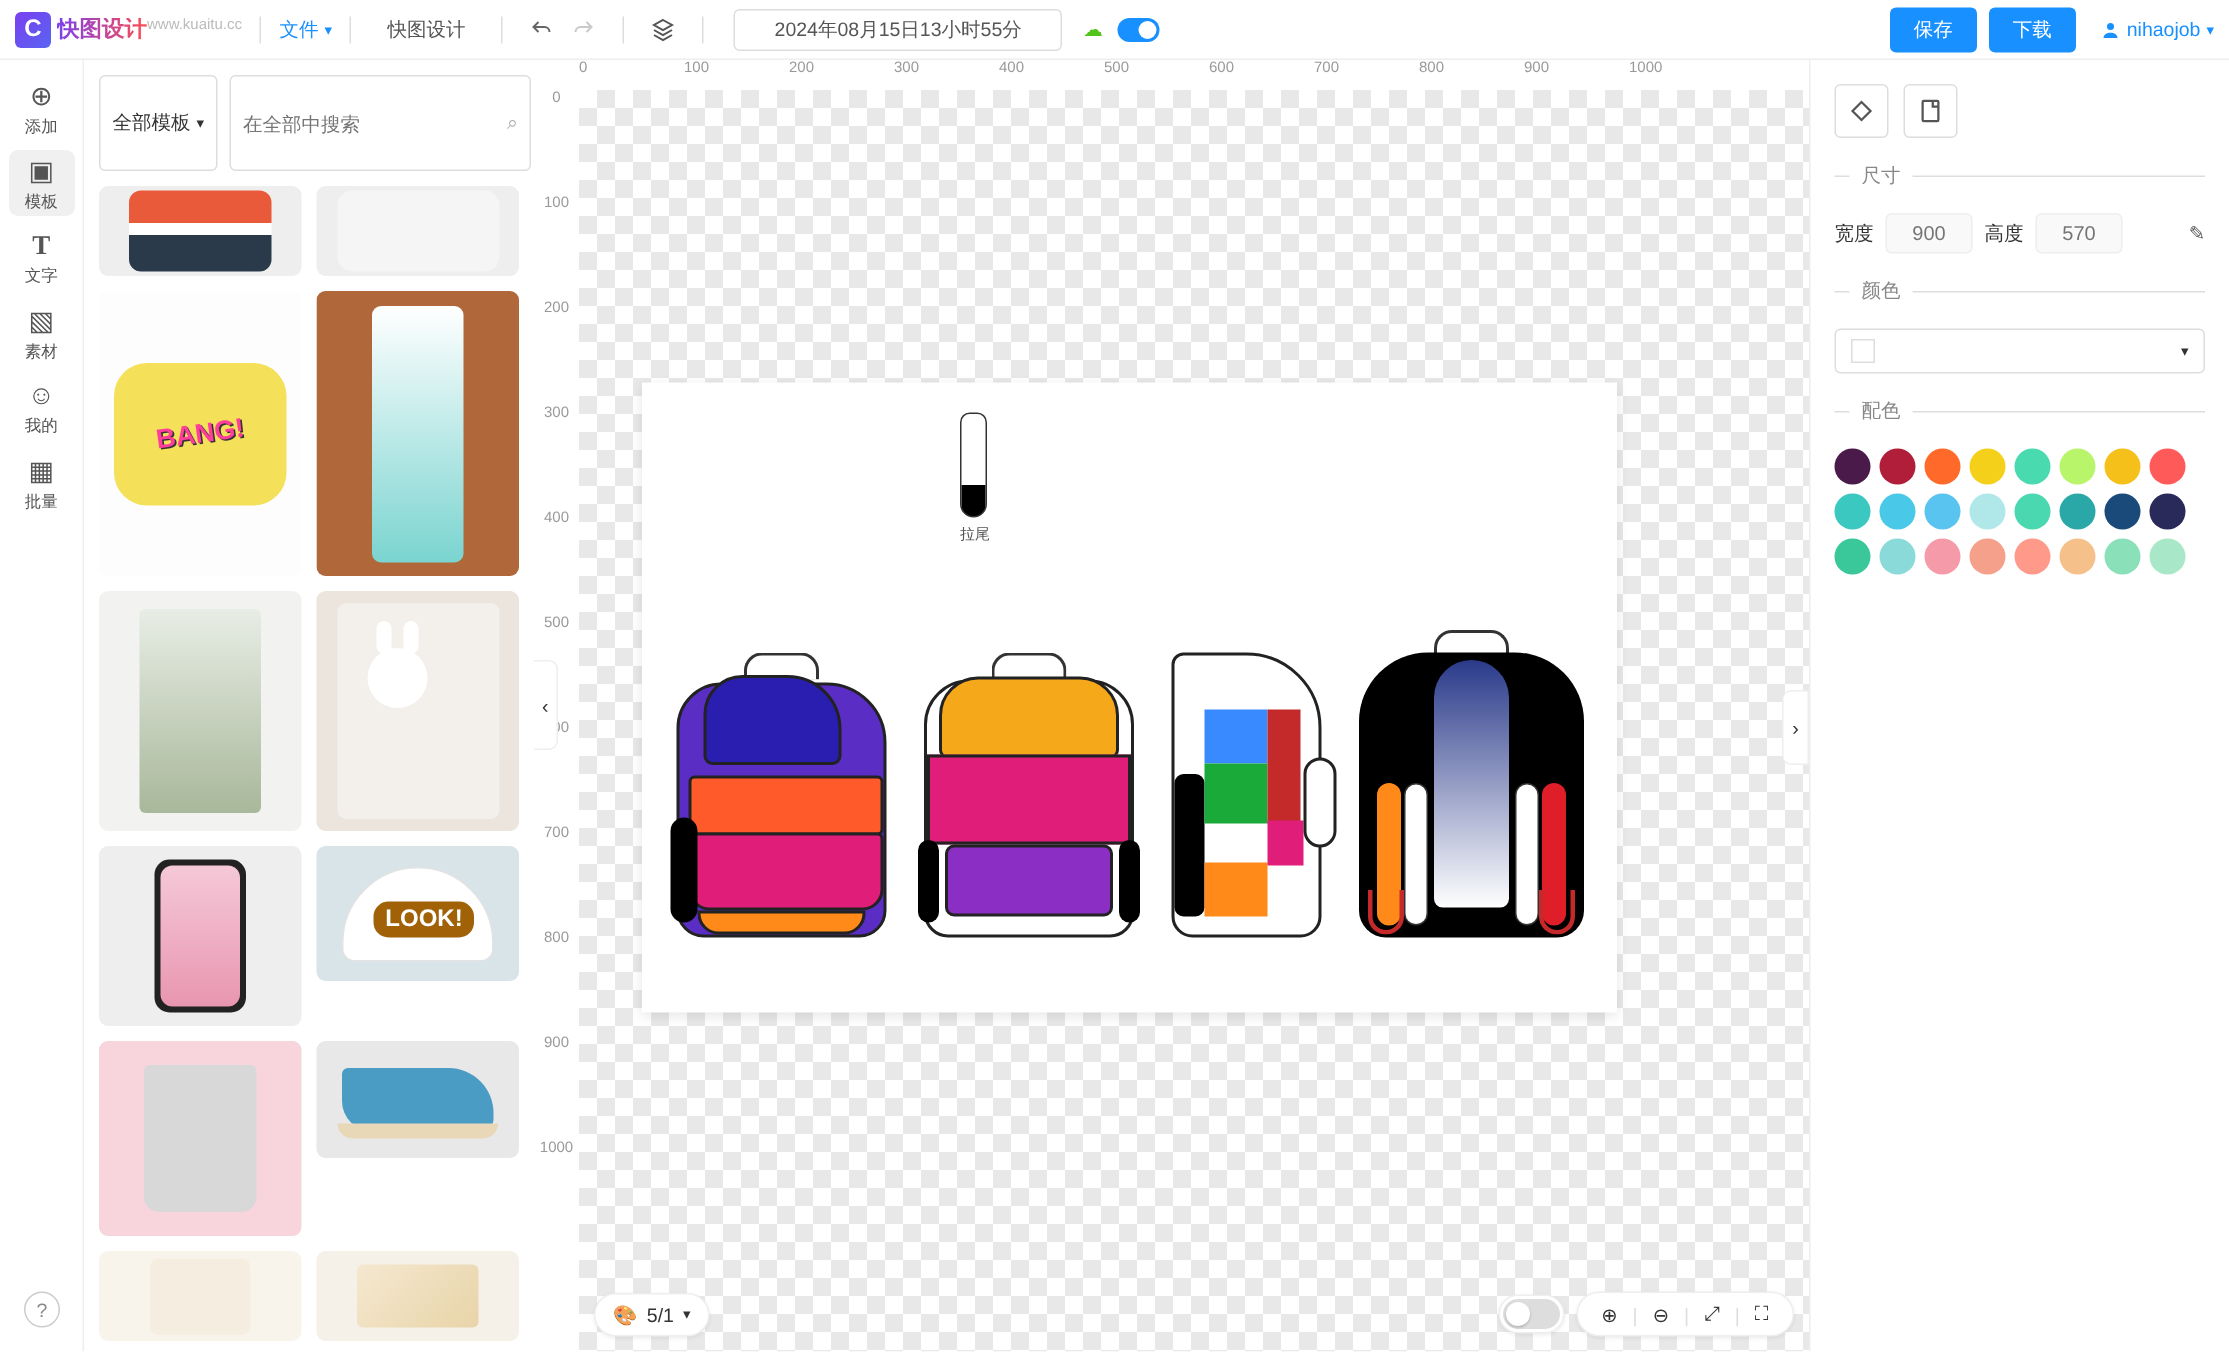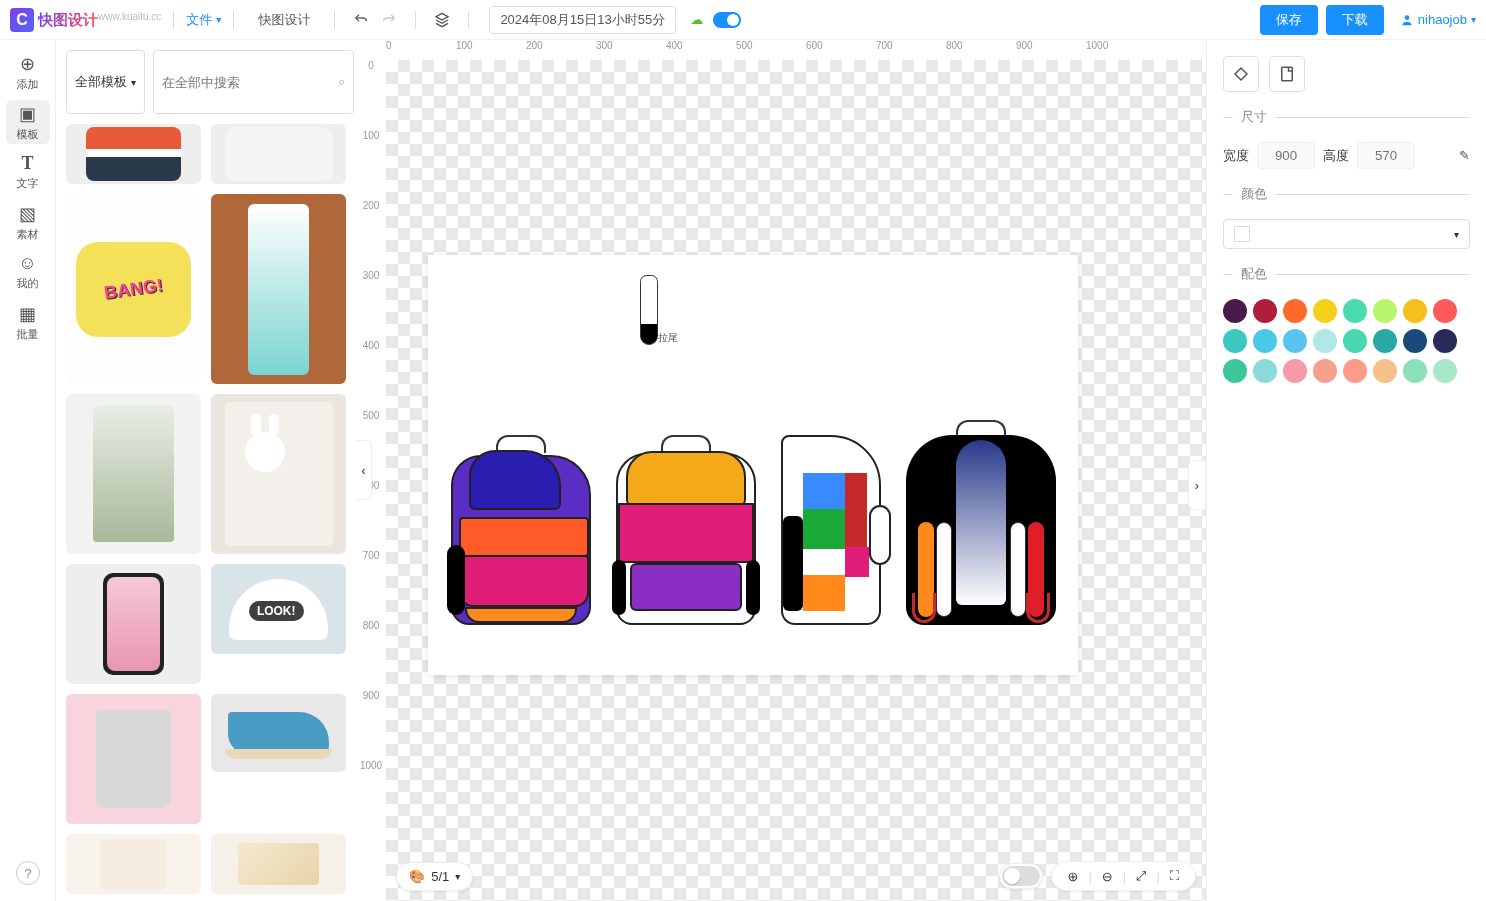--- a/index.html
+++ b/index.html
@@ -8,21 +8,21 @@
 .logo{display:flex;align-items:center;gap:4px}
 .logo-mark{width:24px;height:24px;background:linear-gradient(135deg,#7b3ff0,#5865f2);border-radius:4px;display:flex;align-items:center;justify-content:center;color:#fff;font-weight:bold;font-size:16px}
 .logo-text{display:flex;flex-direction:row;line-height:1}
 .logo-cn{font-size:15px;font-weight:bold;background:linear-gradient(90deg,#7b3ff0,#ff4d4f);-webkit-background-clip:text;color:transparent}
 .logo-en{font-size:10px;color:#bbb}
 .sep{width:1px;height:18px;background:#ddd;margin:0 12px}
 .menu-link{color:#1890ff;display:flex;align-items:center;gap:4px;cursor:pointer}
 .chevron{font-size:10px}
 .plain-link{color:#555;cursor:pointer;margin:0 12px}
 .icon-btn{width:28px;height:28px;display:flex;align-items:center;justify-content:center;color:#888;cursor:pointer;border-radius:4px}
-.timestamp-box{border:1px solid #ddd;border-radius:4px;padding:4px 10px;color:#555;margin:0 8px}
+.timestamp-box{border:1px solid #ddd;border-radius:4px;padding:4px 26px;color:#555;margin:0 8px}
 .cloud{color:#52c41a;margin:0 6px}
 .toggle{width:28px;height:16px;background:#1890ff;border-radius:8px;position:relative;display:inline-block;margin-left:4px}
 .toggle::after{content:"";position:absolute;width:12px;height:12px;background:#fff;border-radius:50%;top:2px;right:2px}
 .spacer{flex:1}
 .btn{padding:6px 16px;border-radius:4px;border:none;cursor:pointer;font-size:13px}
 .btn-primary{background:#1890ff;color:#fff;margin-left:8px}
 .user{color:#1890ff;margin-left:16px;display:flex;align-items:center;gap:4px;cursor:pointer}
 .main{display:flex;height:861px}
 .leftrail{width:56px;border-right:1px solid #eee;display:flex;flex-direction:column;align-items:center;padding-top:10px;gap:6px}
 .rail-item{width:44px;height:44px;display:flex;flex-direction:column;align-items:center;justify-content:center;gap:2px;border-radius:6px;cursor:pointer;color:#555}
@@ -48,21 +48,21 @@
 .canvas-wrap{flex:1;background:#fff;position:relative;display:flex;flex-direction:column}
 .ruler-h{height:20px;display:flex;padding-left:30px}
 .ruler-h span{flex:0 0 70px;font-size:10px;color:#999;text-align:left}
 .canvas-body{flex:1;display:flex;position:relative}
 .ruler-v{width:30px;display:flex;flex-direction:column;padding-top:0}
 .ruler-v span{flex:0 0 70px;font-size:10px;color:#999;writing-mode:horizontal-tb;text-align:center}
 .canvas-area{flex:1;background-image:linear-gradient(45deg,#e8e8e8 25%,transparent 25%),linear-gradient(-45deg,#e8e8e8 25%,transparent 25%),linear-gradient(45deg,transparent 75%,#e8e8e8 75%),linear-gradient(-45deg,transparent 75%,#e8e8e8 75%);background-size:24px 24px;background-position:0 0,0 12px,12px -12px,-12px 0;position:relative;overflow:hidden}
 .artboard{position:absolute;left:42px;top:195px;width:650px;height:420px;background:#fff;box-shadow:0 2px 8px rgba(0,0,0,0.1)}
 .bp-row{display:flex;align-items:flex-end;justify-content:space-around;position:absolute;bottom:50px;left:10px;right:10px}
 .backpack{position:relative}
-.zipper-pull{position:absolute;left:212px;top:20px;display:flex;flex-direction:row;align-items:flex-end}
+.zipper-pull{position:absolute;left:212px;top:20px;display:flex;flex-direction:column;align-items:flex-start}
 .zipper-shape{width:18px;height:70px;border:1px solid #333;border-radius:10px 10px 14px 14px;background:linear-gradient(#fff 70%,#000 70%)}
 .zipper-label{font-size:10px;color:#555;margin-top:4px}
 .right-collapse{position:absolute;right:0;top:420px;width:18px;height:50px;background:#fff;border:1px solid #eee;border-radius:6px 0 0 6px;display:flex;align-items:center;justify-content:center;cursor:pointer;z-index:5}
 .bottombar{position:absolute;bottom:10px;left:10px;right:10px;display:flex;align-items:center;gap:8px}
 .pill{background:#fff;border:1px solid #eee;border-radius:18px;padding:6px 12px;display:flex;align-items:center;gap:6px;box-shadow:0 1px 3px rgba(0,0,0,0.08)}
 .mini-toggle{width:38px;height:20px;background:#ddd;border-radius:10px;position:relative}
 .mini-toggle::after{content:"";position:absolute;width:16px;height:16px;background:#fff;border-radius:50%;top:2px;left:2px;box-shadow:0 1px 2px rgba(0,0,0,0.2)}
 .rightpanel{width:280px;border-left:1px solid #eee;padding:16px;display:flex;flex-direction:column;gap:16px}
 .rp-tabs{display:flex;gap:10px}
 .rp-tab{width:36px;height:36px;border:1px solid #ddd;border-radius:4px;display:flex;align-items:center;justify-content:center;cursor:pointer}
@@ -84,21 +84,21 @@
 .th-pants-bg{position:absolute;inset:0;background:#b0683a}
 .th-pants{position:relative;width:45%;height:90%;background:linear-gradient(#fff,#7ad4d0);border-radius:6px}
 .th-apron{width:60%;height:85%;background:linear-gradient(#e8ede5,#a8b89a);border-radius:4px}
 .th-apron2{background:#f3f0eb;width:80%;height:90%;border-radius:6px;position:relative}
 .bunny{position:absolute;left:20px;top:30px;width:40px;height:40px;background:#fff;border-radius:50%}
 .bunny::before{content:"";position:absolute;top:-18px;left:6px;width:10px;height:22px;background:#fff;border-radius:6px}
 .bunny::after{content:"";position:absolute;top:-18px;right:6px;width:10px;height:22px;background:#fff;border-radius:6px}
 .th-phone{width:45%;height:85%;background:#222;border-radius:10px;padding:4px}
 .th-phone-in{width:100%;height:100%;background:linear-gradient(#f5c8d8,#e896b0);border-radius:8px}
 .th-cap{width:75%;height:70%;background:#fff;border-radius:60px 60px 10px 10px;position:relative;border:1px solid #e3e3e3}
-.cap-badge{position:absolute;left:20px;top:22px;background:#404040;padding:3px 8px;border-radius:10px;font-size:12px;font-weight:bold;color:#fff}
+.cap-badge{position:absolute;left:20px;top:22px;background:#a16207;padding:3px 8px;border-radius:10px;font-size:16px;font-weight:bold;color:#fff}
 .th-bag-bg{background:#f8d4dc;position:absolute;inset:0}
 .th-bag{position:relative;width:55%;height:75%;background:#d8d8d8;border-radius:4px 4px 10px 10px}
 .th-shoe{width:75%;height:55%;background:#4a9cc4;border-radius:4px 30px 8px 20px;position:relative}
 .th-shoe::after{content:"";position:absolute;bottom:-5px;left:-3px;right:-3px;height:10px;background:#e8d8b8;border-radius:0 0 10px 10px}
 .th-shirt{width:50%;height:85%;background:#f5ede0;border-radius:6px}
 .th-heels{width:60%;height:70%;background:linear-gradient(135deg,#f5e8d0,#e8d4a8);border-radius:4px}
 
 .bp1{width:140px;height:180px;position:relative}
 .bp1 .body{position:absolute;inset:10px 0 0 0;background:#5a2ec4;border-radius:30px 40px 18px 18px;border:2px solid #222}
 .bp1 .top{position:absolute;top:5px;left:18px;right:30px;height:60px;background:#2a1eb0;border-radius:26px 36px 6px 6px;border:2px solid #222}

